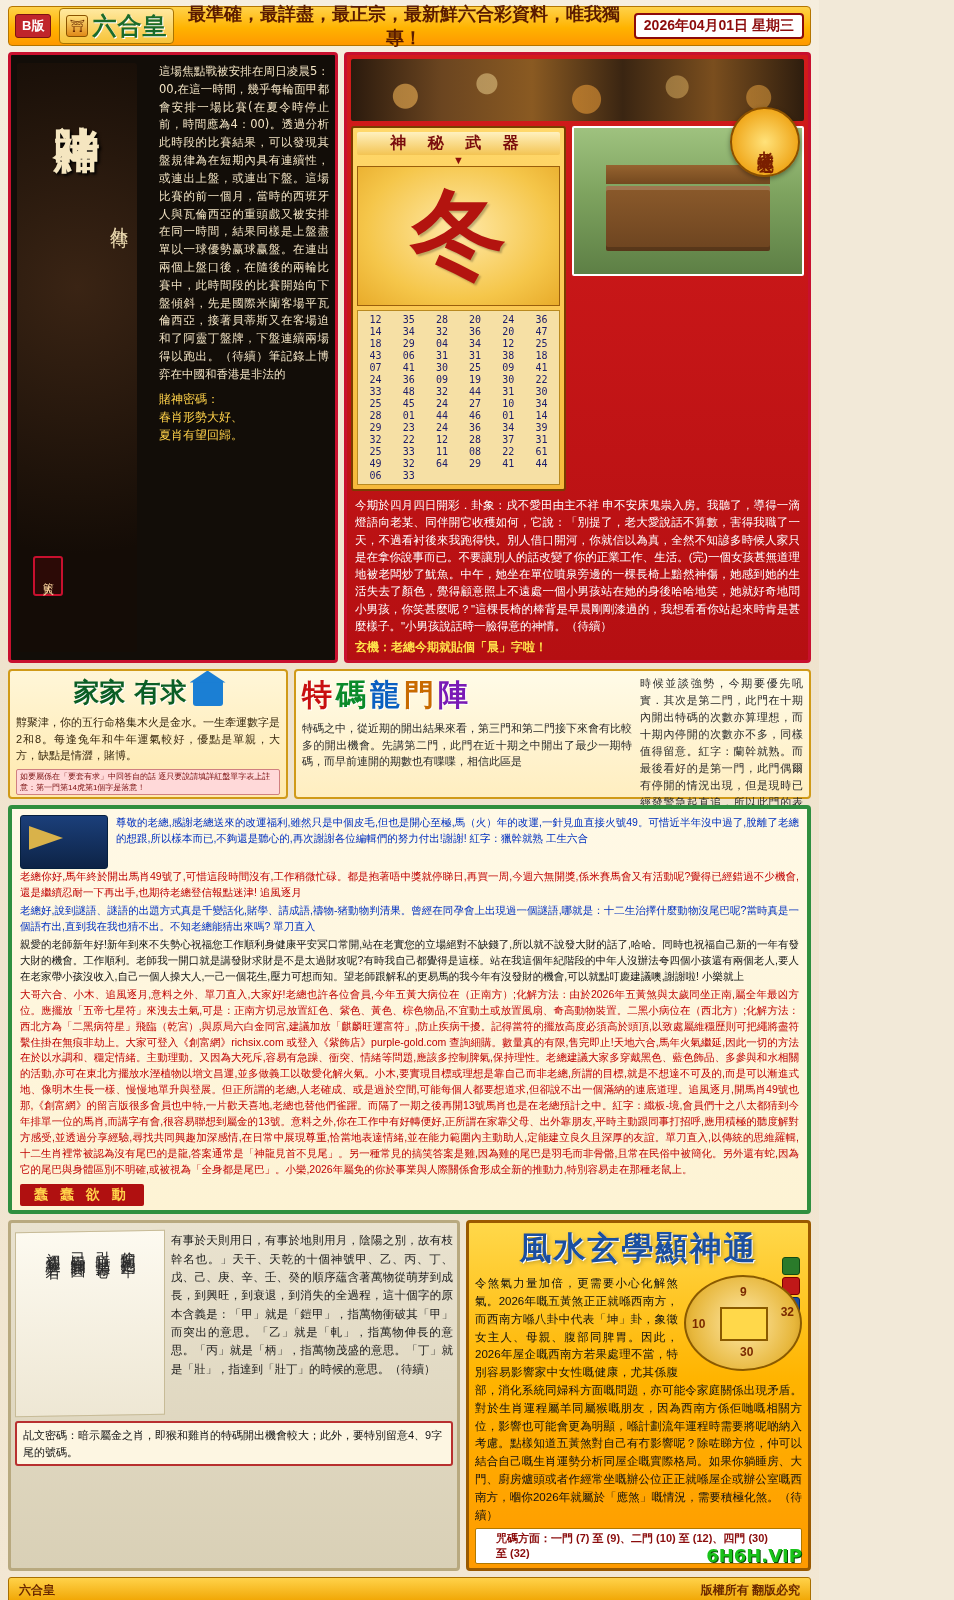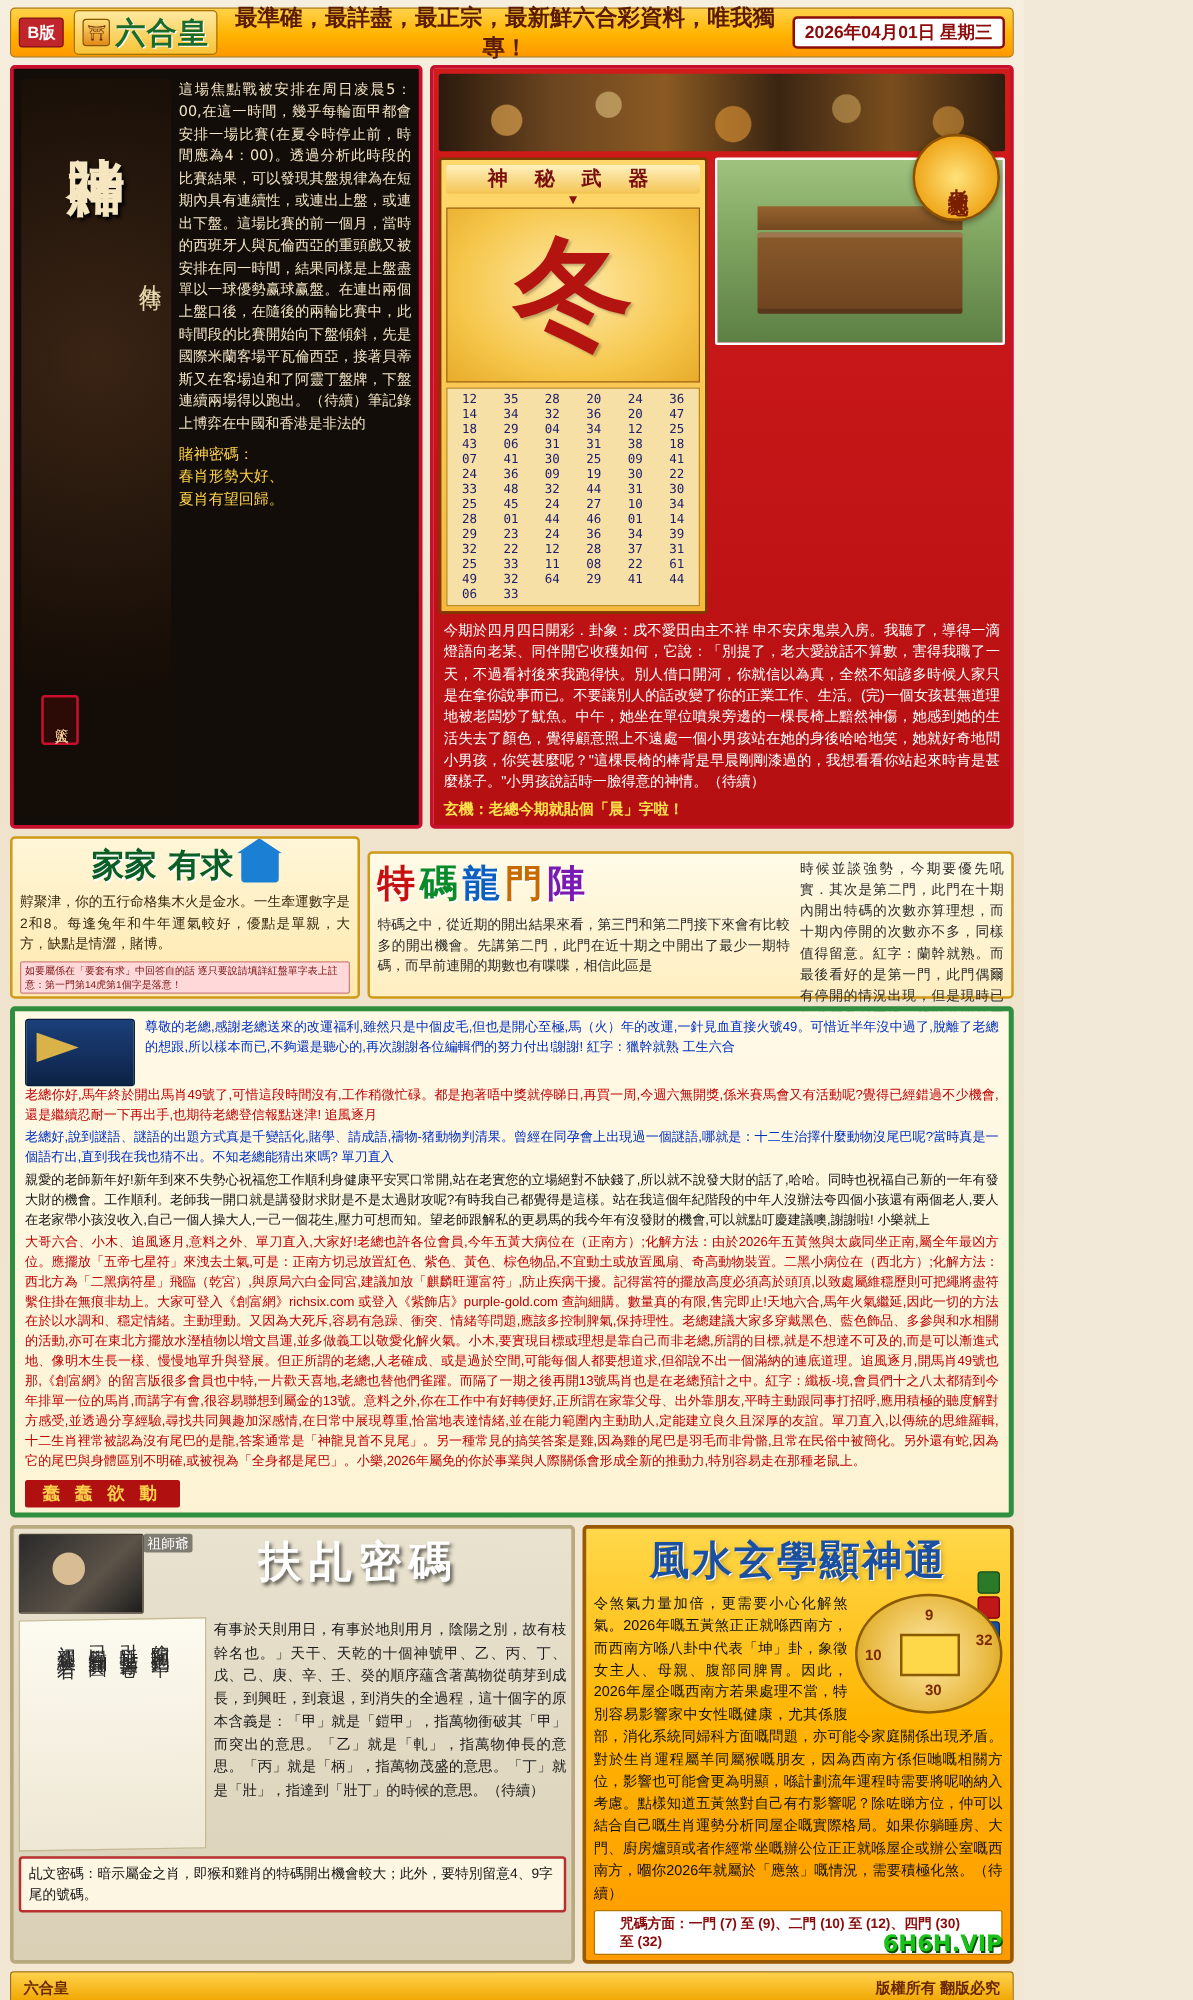--- a/index.html
+++ b/index.html
@@ -74,21 +74,21 @@
 
   
   .row1 { display:flex; gap:6px; margin-top:6px; }
   .panel-left {
     width: 330px;
     background: #120d08;
     border: 3px solid #c8102e;
     border-radius:4px;
     display:flex;
     padding:8px 6px;
-    gap:6px;
+    gap:22px;
     color:#f4e3c2;
     position:relative;
     min-height: 408px;
   }
   .gambler-art {
     width: 120px;
     flex: 0 0 120px;
     position:relative;
     background: radial-gradient(circle at 50% 38%, #3a2414 0%, #140c06 72%);
     border-radius:3px;
@@ -271,21 +271,20 @@
     border:1px solid #d08080;padding:1px 3px;border-radius:2px;
   }
   .longmen {
     flex:1;
     background: linear-gradient(180deg,#fffbe8,#ffeec0);
     border:2px solid #d09a18;
     border-radius:4px;
     display:flex;
     padding:4px 6px;
     gap:8px;
-    margin-top:12px;
   }
   .longmen-left { width:330px; }
   .longmen-title {
     font-family:"DejaVu Serif", serif;
     font-size:30px;font-weight:bold;
     letter-spacing:4px;
     color:#0a6ec0;
     text-shadow:1px 1px 0 #fff;
   }
   .longmen-title span:nth-child(1){color:#c81010;}
@@ -623,25 +622,20 @@
       <p class="b">老總好,說到謎語、謎語的出題方式真是千變話化,賭學、請成語,禱物-猪動物判清果。曾經在同孕會上出現過一個謎語,哪就是：十二生治擇什麼動物沒尾巴呢?當時真是一個語冇出,直到我在我也猜不出。不知老總能猜出來嗎?                                                         單刀直入</p>
       <p>親愛的老師新年好!新年到來不失勢心祝福您工作順利身健康平安冥口常開,站在老實您的立場絕對不缺錢了,所以就不說發大財的話了,哈哈。同時也祝福自己新的一年有發大財的機會。工作順利。老師我一開口就是講發財求財是不是太過財攻呢?有時我自己都覺得是這樣。站在我這個年紀階段的中年人沒辦法夸四個小孩還有兩個老人,要人在老家帶小孩沒收入,自己一個人操大人,一己一個花生,壓力可想而知。望老師跟解私的更易馬的我今年有沒發財的機會,可以就點叮慶建議噢,謝謝啦!                                                         小樂就上</p>
       <p class="r">大哥六合、小木、追風逐月,意料之外、單刀直入,大家好!老總也許各位會員,今年五黃大病位在（正南方）;化解方法：由於2026年五黃煞與太歲同坐正南,屬全年最凶方位。應擺放「五帝七星符」來洩去土氣,可是：正南方切忌放置紅色、紫色、黃色、棕色物品,不宜動土或放置風扇、奇高動物裝置。二黑小病位在（西北方）;化解方法：西北方為「二黑病符星」飛臨（乾宮）,與原局六白金同宮,建議加放「麒麟旺運富符」,防止疾病干擾。記得當符的擺放高度必須高於頭頂,以致處屬維穩歷則可把繩將盡符繫住掛在無痕非劫上。大家可登入《創富網》richsix.com 或登入《紫飾店》purple-gold.com 查詢細購。數量真的有限,售完即止!天地六合,馬年火氣繼延,因此一切的方法在於以水調和、穩定情緒。主動理動。又因為大死斥,容易有急躁、衝突、情緒等問題,應該多控制脾氣,保持理性。老總建議大家多穿戴黑色、藍色飾品、多參與和水相關的活動,亦可在東北方擺放水溼植物以增文昌運,並多做義工以敬愛化解火氣。小木,要實現目標或理想是靠自己而非老總,所謂的目標,就是不想達不可及的,而是可以漸進式地、像明木生長一樣、慢慢地單升與登展。但正所謂的老總,人老確成、或是過於空間,可能每個人都要想道求,但卻說不出一個滿納的連底道理。追風逐月,開馬肖49號也那,《創富網》的留言版很多會員也中特,一片歡天喜地,老總也替他們雀躍。而隔了一期之後再開13號馬肖也是在老總預計之中。紅字：纖板-境,會員們十之八太都猜到今年排單一位的馬肖,而講字有會,很容易聯想到屬金的13號。意料之外,你在工作中有好轉便好,正所謂在家靠父母、出外靠朋友,平時主動跟同事打招呼,應用積極的聽度解對方感受,並透過分享經驗,尋找共同興趣加深感情,在日常中展現尊重,恰當地表達情緒,並在能力範圍內主動助人,定能建立良久且深厚的友誼。單刀直入,以傳統的思維羅輯,十二生肖裡常被認為沒有尾巴的是龍,答案通常是「神龍見首不見尾」。另一種常見的搞笑答案是雞,因為雞的尾巴是羽毛而非骨骼,且常在民俗中被簡化。另外還有蛇,因為它的尾巴與身體區別不明確,或被視為「全身都是尾巴」。小樂,2026年屬免的你於事業與人際關係會形成全新的推動力,特別容易走在那種老鼠上。</p>
     </div>
     <div class="footer-tag">蠢 蠢 欲 動</div>
   </div>
 
   <div class="row4">
 
     <div class="fuji">
-      <div class="fuji-top">
-        <div class="monk-photo"></div>
-        <div class="monk-label">祖師爺</div>
-        <div class="fuji-title">扶乩密碼</div>
-      </div>
       <div class="fuji-main">
         <div class="scroll-poem">
           <div class="poem-col">初還綾若若，</div>
           <div class="poem-col">已覺麵圓圓。</div>
           <div class="poem-col">引睡拈書卷，</div>
           <div class="poem-col">偷閒把釣竿。</div>
         </div>
         <div class="fuji-text">有事於天則用日，有事於地則用月，陰陽之別，故有枝幹名也。」天干、天乾的十個神號甲、乙、丙、丁、戊、己、庚、辛、壬、癸的順序蘊含著萬物從萌芽到成長，到興旺，到衰退，到消失的全過程，這十個字的原本含義是：「甲」就是「鎧甲」，指萬物衝破其「甲」而突出的意思。「乙」就是「軋」，指萬物伸長的意思。「丙」就是「柄」，指萬物茂盛的意思。「丁」就是「壯」，指達到「壯丁」的時候的意思。（待續）</div>
       </div>
       <div class="fuji-note">乩文密碼：暗示屬金之肖，即猴和雞肖的特碼開出機會較大；此外，要特別留意4、9字尾的號碼。</div>

